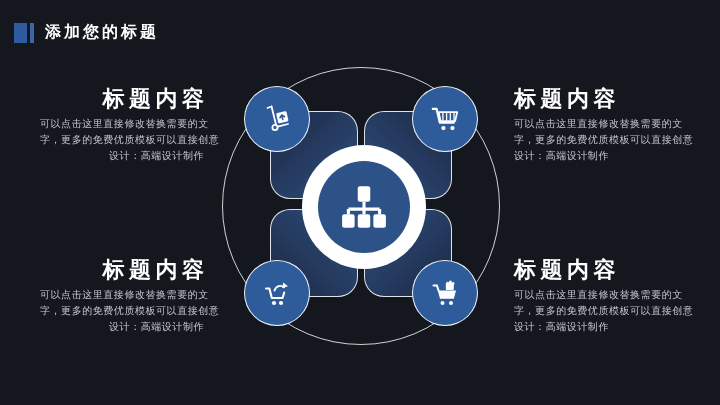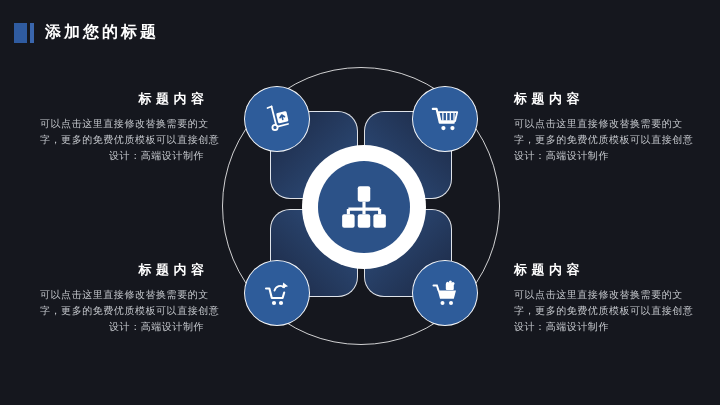--- a/index.html
+++ b/index.html
@@ -8,21 +8,21 @@
     background:#15171e;
     font-family:"Liberation Sans","DejaVu Sans",sans-serif;
   }
   
   .title-row{position:absolute;left:14px;top:21px;display:flex;align-items:flex-end;height:22px;}
   .accent-square{width:13px;height:20px;background:#2f5ba0;}
   .accent-bar{width:4px;height:20px;background:#3a66ad;margin-left:3px;}
   .slide-title{margin-left:11px;color:#ffffff;font-size:16px;font-weight:700;letter-spacing:3px;white-space:nowrap;}
   
   .block{position:absolute;width:164px;}
-  .block-heading{color:#ffffff;font-size:13px;font-weight:700;letter-spacing:4.5px;line-height:22px;white-space:nowrap;}
+  .block-heading{color:#ffffff;font-size:22px;font-weight:700;letter-spacing:4.5px;line-height:22px;white-space:nowrap;}
   .block-body{margin-top:6px;color:#c5c8cd;font-size:10px;letter-spacing:0.55px;line-height:16px;}
   .block-body .line{display:block;white-space:nowrap;}
   .blk-tl{left:40px;top:88px;text-align:right;}
   .blk-tr{left:514px;top:88px;text-align:left;}
   .blk-bl{left:40px;top:259px;text-align:right;}
   .blk-br{left:514px;top:259px;text-align:left;}
   .blk-tl .block-heading,.blk-bl .block-heading{margin-right:-4.5px;}
   
   .orbit{
     position:absolute;left:222px;top:67px;width:278px;height:278px;

